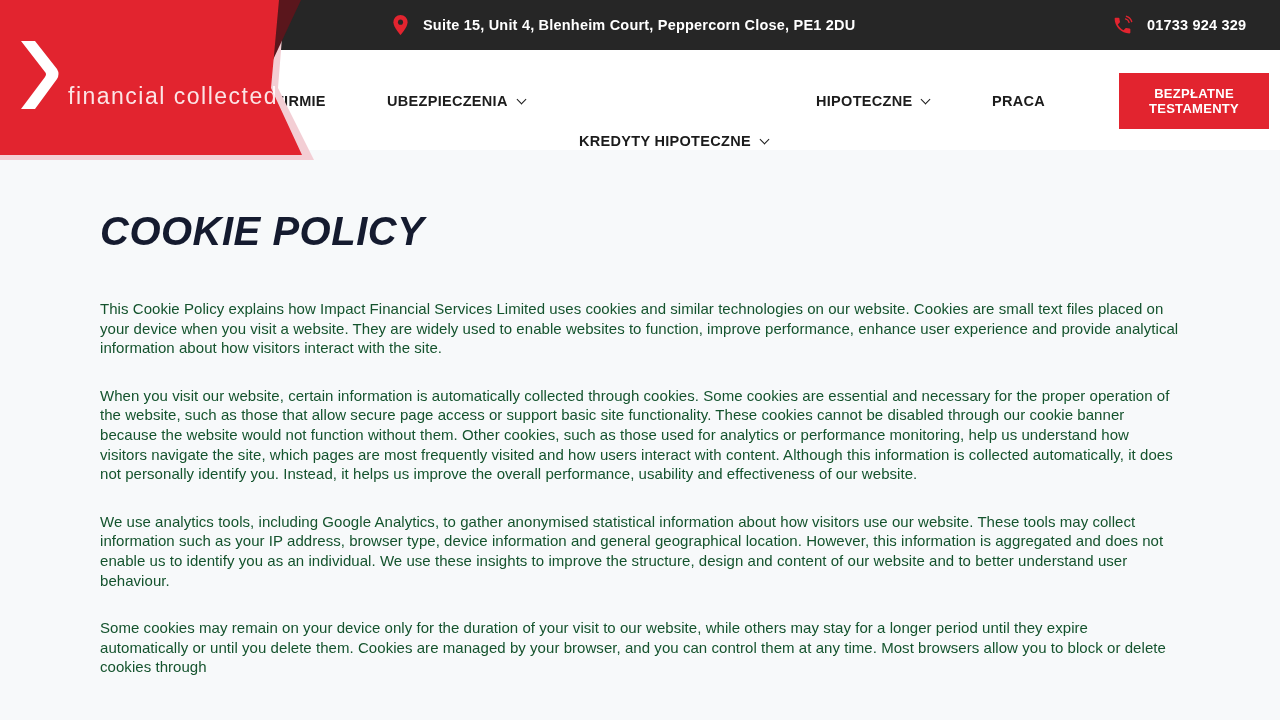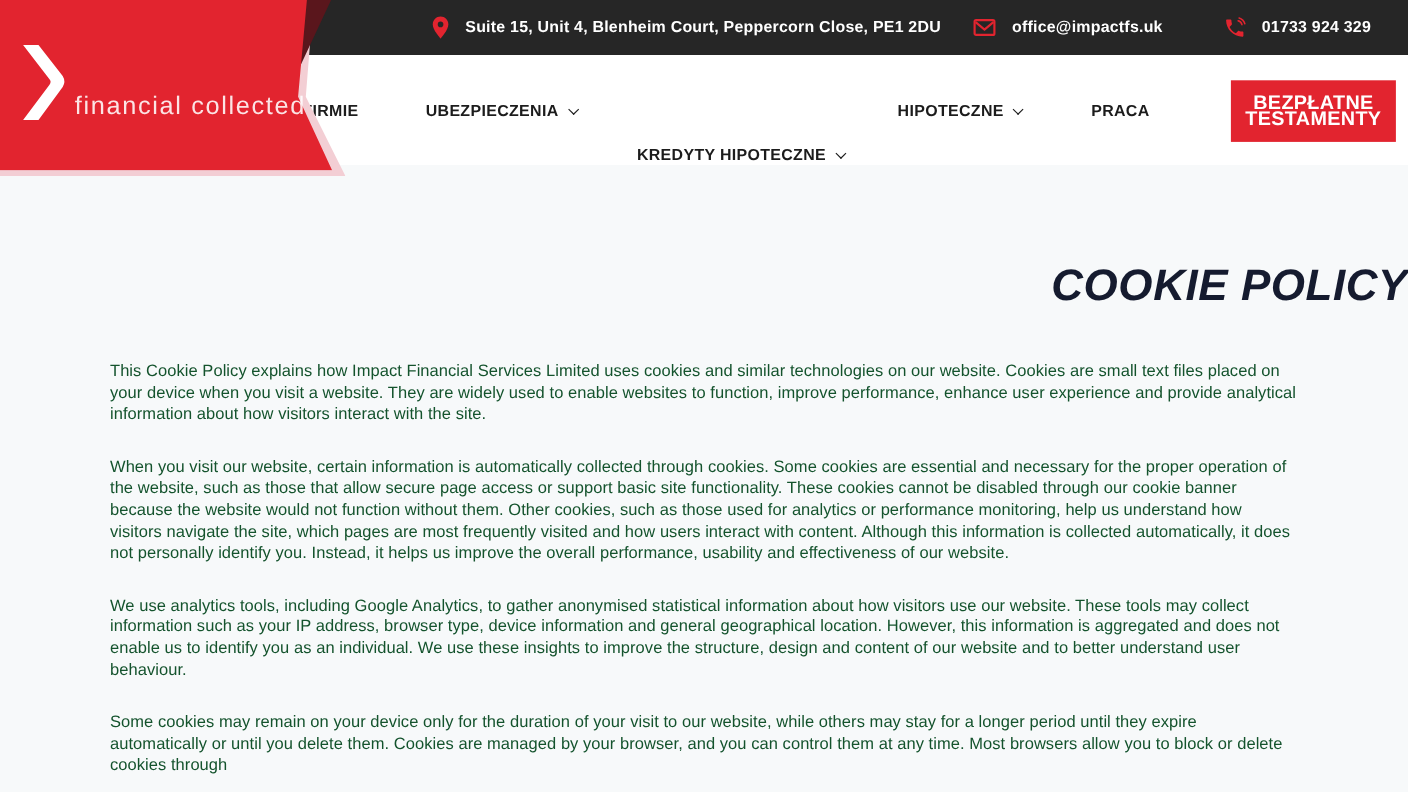--- a/index.html
+++ b/index.html
@@ -49,21 +49,21 @@
   .ni-0 { left: 259px; }
   .ni-1 { left: 387px; }
   .ni-2 { left: 579px; margin-top: 40px; }
   .ni-3 { left: 816px; }
   .ni-4 { left: 992px; }
   .cta-button {
     position: absolute; left: 1119px; top: 23px;
     width: 150px; height: 56px;
     background: #e2242f; color: #ffffff; border: none;
     font-family: "Liberation Sans", sans-serif;
-    font-size: 18px; font-weight: 700; letter-spacing: 0.3px;
+    font-size: 13px; font-weight: 700; letter-spacing: 0.3px;
     line-height: 15px; text-align: center; cursor: pointer;
   }
 
   
   .banner-pink {
     position: absolute; top: 0; left: 0; width: 330px; height: 160px;
     background: #f3ced4; z-index: 2;
     clip-path: polygon(0 0, 285px 0, 278px 88px, 314px 160px, 0 160px);
   }
   .banner-fold {
@@ -83,23 +83,23 @@
     color: #ffffff; font-size: 45px; font-weight: 700; letter-spacing: 1px;
   }
   .logo-tagline {
     position: absolute; left: 68px; top: 83px;
     color: rgba(255,255,255,0.88); font-size: 23px; font-weight: 400; letter-spacing: 1.5px;
   }
 
   
   .main { position: absolute; top: 150px; left: 0; width: 1280px; height: 570px; }
   .page-title {
-    margin: 88px 0 0 100px;
+    margin: 59px 0 0 100px;
     font-size: 40px; font-style: italic; font-weight: 700;
-    color: #151b2f; letter-spacing: 0.5px; text-align: right;
+    color: #151b2f; letter-spacing: 0.5px;
   }
   .content { margin: 45px 100px 0 100px; }
   .content p {
     font-size: 15px; line-height: 19.6px; color: #14532d;
     margin-bottom: 28px; letter-spacing: 0.05px;
   }
 </style>
 </head>
 <body>
 
@@ -107,29 +107,20 @@
   <div class="contact-item ci-address">
     <span>
       <svg width="17" height="22" viewBox="0 0 24 30">
         <path d="M12 1C6.5 1 2 5.5 2 11c0 7.2 10 18 10 18s10-10.8 10-18c0-5.5-4.5-10-10-10z" fill="#e2242f"></path>
         <circle cx="12" cy="11" r="3.6" fill="#262626"></circle>
       </svg>
     </span>
     <span>Suite 15, Unit 4, Blenheim Court, Peppercorn Close, PE1 2DU</span>
   </div>
 
-  <a class="contact-item ci-email">
-    <span>
-      <svg width="22" height="18" viewBox="0 0 24 20" fill="none" stroke="#e2242f" stroke-width="2.2">
-        <rect x="2" y="2.5" width="20" height="15" rx="1.5"></rect>
-        <path d="M3 4.5l9 7.5 9-7.5"></path>
-      </svg>
-    </span>
-    <span>office@impactfs.uk</span>
-  </a>
 
   <a class="contact-item ci-phone">
     <span>
       <svg width="21" height="21" viewBox="0 0 24 24">
         <path fill="#e2242f" d="M6.62 10.79c1.44 2.83 3.76 5.14 6.59 6.59l2.2-2.2c.27-.27.67-.36 1.02-.24 1.12.37 2.33.57 3.57.57.55 0 1 .45 1 1V20c0 .55-.45 1-1 1-9.39 0-17-7.61-17-17 0-.55.45-1 1-1h3.5c.55 0 1 .45 1 1 0 1.25.2 2.45.57 3.57.11.35.03.74-.25 1.02l-2.2 2.2z"></path>
         <path fill="none" stroke="#e2242f" stroke-width="1.6" stroke-linecap="round" d="M15.5 4.5a5.5 5.5 0 0 1 4 4"></path>
         <path fill="none" stroke="#e2242f" stroke-width="1.6" stroke-linecap="round" d="M16.5 1.5a9 9 0 0 1 6 6"></path>
       </svg>
     </span>
     <span>01733 924 329</span>

